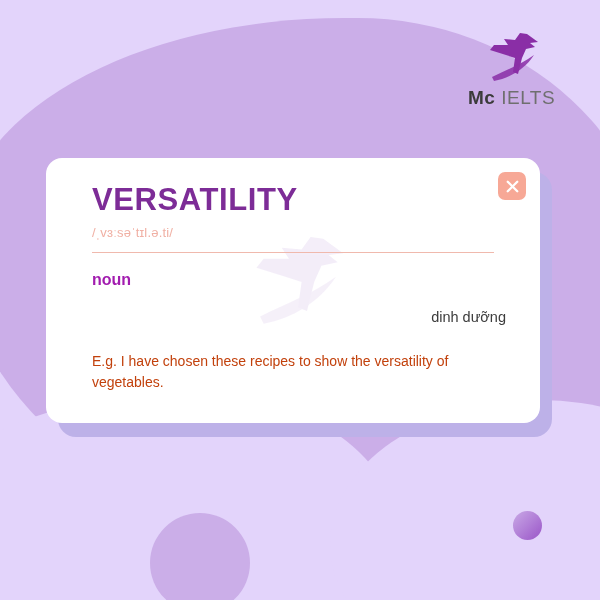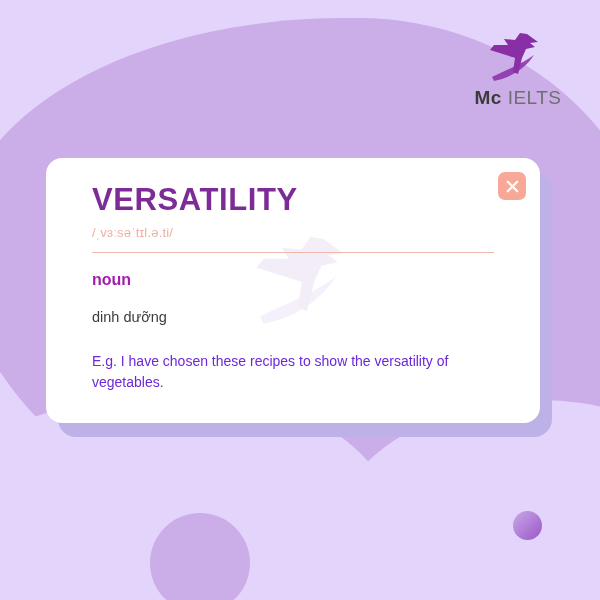--- a/index.html
+++ b/index.html
@@ -78,21 +78,20 @@
     border-radius: 50%;
     background: linear-gradient(135deg, #c9a9e6 0%, #9a55c8 100%);
   }
 
   
   .brand {
     position: absolute;
     right: 32px;
     top: 28px;
     width: 100px;
-    text-align: center;
   }
   .brand-bird {
     display: block;
     margin: 0 auto 4px auto;
   }
   .brand-text {
     font-size: 19px;
     letter-spacing: 0.5px;
     line-height: 1;
     white-space: nowrap;
@@ -187,27 +186,28 @@
     margin: 18px 0 0 0;
     font-size: 16px;
     font-weight: bold;
     color: #a21caf;
   }
 
   .meaning {
     margin: 20px 0 0 0;
     font-size: 14.5px;
     color: #3c3c3c;
+    text-align: right;
   }
 
   .example {
     margin: 26px 0 0 0;
     font-size: 14px;
     line-height: 1.55;
-    color: #6d28d9;
+    color: #c2410c;
     max-width: 390px;
   }
 </style>
 </head>
 <body>
 
 <div id="stage">
 
   <div class="bg-layer">
     <div class="blob-main"></div>

